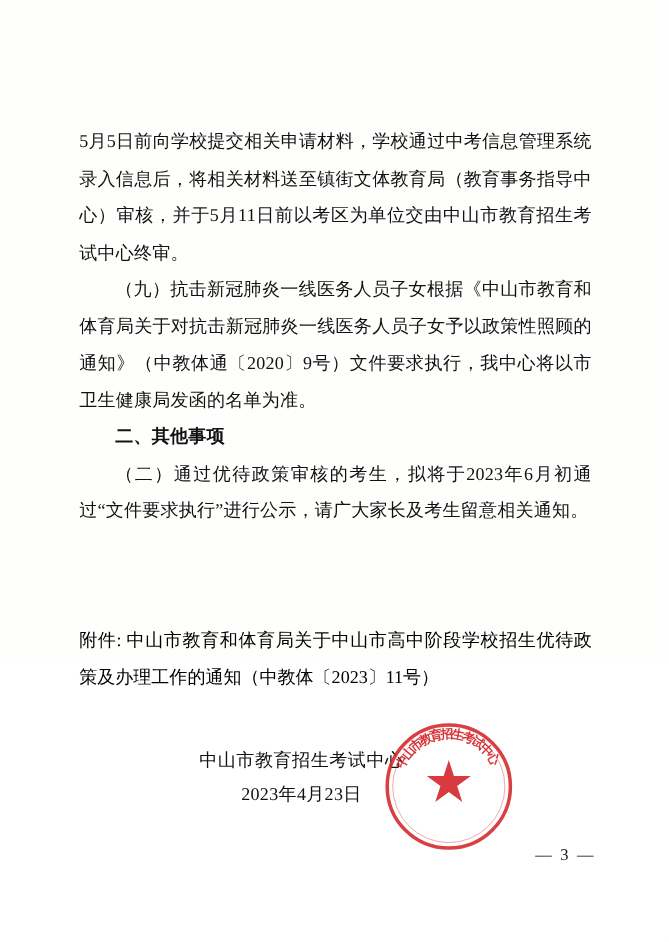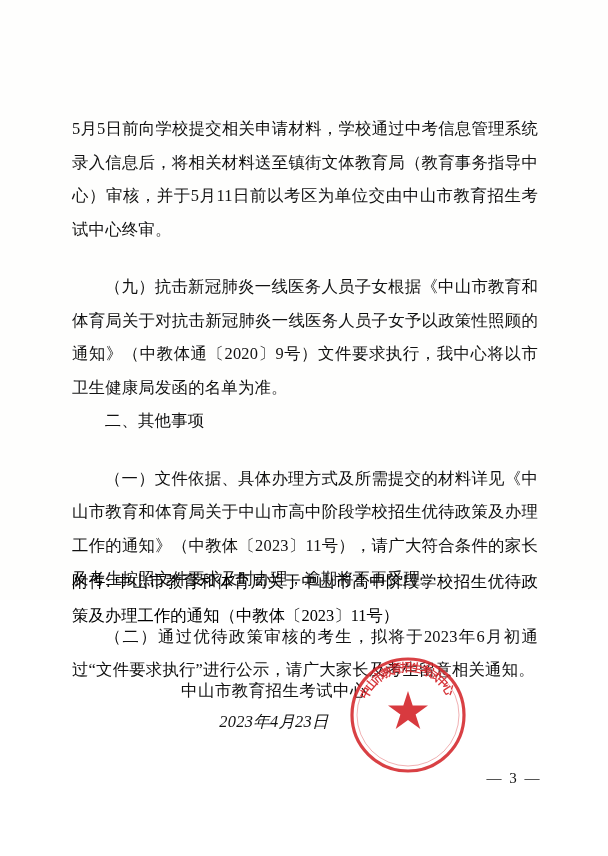--- a/index.html
+++ b/index.html
@@ -33,25 +33,24 @@
     margin: 0 0 0 0;
     font-size: 16.4px;
     line-height: 33.5px;
     text-align: justify;
     text-justify: inter-ideograph;
     letter-spacing: 0.2px;
     color: #111111;
   }
   p.indent {
     text-indent: 2em;
-    margin-top: 24px;
   }
   .section-head {
     text-indent: 2em;
-    font-weight: normal;
+    font-weight: bold;
   }
   .attach-block {
     position: absolute;
     left: 72px;
     top: 565px;
     width: 466px;
   }
   .attach-block p {
     margin: 0;
     font-size: 16.4px;
@@ -68,21 +67,20 @@
   }
   .sig-line {
     font-size: 16.4px;
     line-height: 31px;
     color: #111111;
     letter-spacing: 0.5px;
     padding-right: 60px;
   }
   .sig-line.date {
     letter-spacing: 0.3px;
-    font-style: italic;
   }
   .seal {
     position: absolute;
     left: 348px;
     top: 655px;
     width: 120px;
     height: 120px;
     pointer-events: none;
   }
   .seal svg {
@@ -105,21 +103,20 @@
 </style>
 </head>
 <body>
 
 <div class="page">
 
   <div class="body-text">
     <p class="para">5月5日前向学校提交相关申请材料，学校通过中考信息管理系统录入信息后，将相关材料送至镇街文体教育局（教育事务指导中心）审核，并于5月11日前以考区为单位交由中山市教育招生考试中心终审。</p>
     <p class="para indent">（九）抗击新冠肺炎一线医务人员子女根据《中山市教育和体育局关于对抗击新冠肺炎一线医务人员子女予以政策性照顾的通知》（中教体通〔2020〕9号）文件要求执行，我中心将以市卫生健康局发函的名单为准。</p>
     <p class="para section-head">二、其他事项</p>
-    <p class="para indent">（一）文件依据、具体办理方式及所需提交的材料详见《中山市教育和体育局关于中山市高中阶段学校招生优待政策及办理工作的通知》（中教体〔2023〕11号），请广大符合条件的家长及考生按照文件要求及时办理，逾期将不再受理。</p>
     <p class="para indent">（二）通过优待政策审核的考生，拟将于2023年6月初通过“文件要求执行”进行公示，请广大家长及考生留意相关通知。</p>
   </div>
 
   <div class="attach-block">
     <p>附件: 中山市教育和体育局关于中山市高中阶段学校招生优待政策及办理工作的通知（中教体〔2023〕11号）</p>
   </div>
 
   <div class="signature">
     <div class="sig-line">中山市教育招生考试中心</div>
     <div class="sig-line date">2023年4月23日</div>

